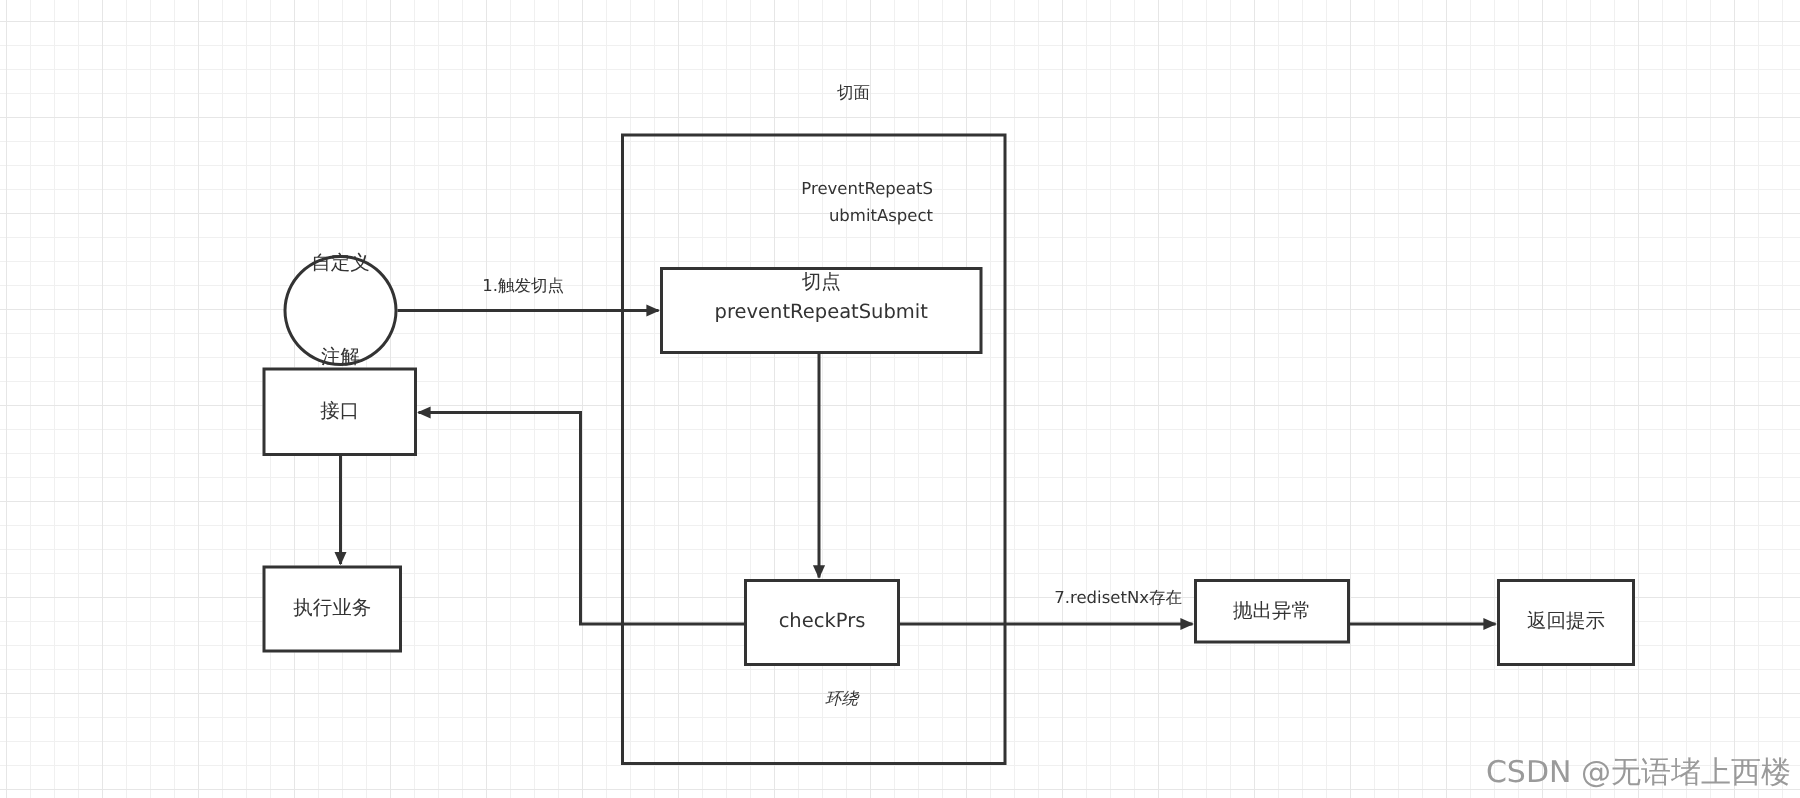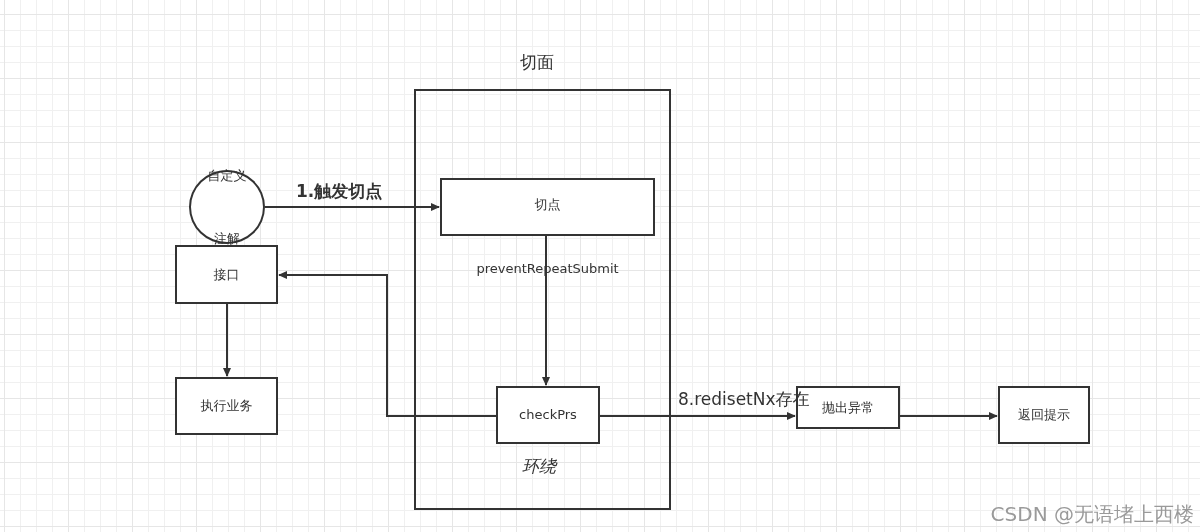--- a/index.html
+++ b/index.html
@@ -41,24 +41,24 @@
       justify-content: center;
       text-align: center;
       font-size: 13px;
       line-height: 18px;
       color: #333333;
     }
     .node.transparent { background: transparent; }
     .node.circle { border-radius: 50%; }
     .label {
       position: absolute;
-      font-size: 17px;
+      font-size: 11px;
       line-height: 18px;
       color: #333333;
-      text-align: left;
+      text-align: right;
       white-space: nowrap;
     }
     .watermark {
       position: absolute;
       right: 6px;
       bottom: 4px;
       font-size: 20px;
       color: #9a9a9a;
       font-family: "DejaVu Sans", "Liberation Sans", sans-serif;
     }
@@ -66,42 +66,46 @@
 </head>
 <body>
 
 <div id="canvas">
 
   <div class="label" style="left:520px; top:53px; width:60px;">切面</div>
 
   <div class="node transparent" style="left:414px; top:89px; width:257px; height:421px; align-items:flex-start;">
   </div>
 
+  <div class="label" style="left:462px; top:117px; width:160px;">
+    <div>PreventRepeatS</div>
+    <div>ubmitAspect</div>
+  </div>
 
-  <div class="node" style="left:440px; top:178px; width:215px; height:58px; flex-direction:column; justify-content:flex-start; padding-top:16px;gap:44px;">
+  <div class="node" style="left:440px; top:178px; width:215px; height:58px; flex-direction:column; justify-content:flex-start; padding-top:0px;">
     <div>切点</div>
     <div style="margin-top:2px;">preventRepeatSubmit</div>
   </div>
 
   <div class="node" style="left:496px; top:386px; width:104px; height:58px;text-align:center;">
     <span>checkPrs</span>
   </div>
 
   <div class="label" style="left:522px; top:457px; width:50px;font-style:italic;">环绕</div>
 
   <div class="node circle" style="left:189px; top:170px; width:76px; height:74px; flex-direction:column;gap:45px;">
     <div>自定义</div>
     <div>注解</div>
   </div>
 
   <div class="node" style="left:175px; top:245px; width:103px; height:59px;">
     <span>接口</span>
   </div>
 
-  <div class="node" style="left:175px; top:377px; width:103px; height:58px;">
+  <div class="node" style="left:175px; top:377px; width:93px; height:58px;">
     <span>执行业务</span>
   </div>
 
   <div class="node" style="left:796px; top:386px; width:104px; height:43px;">
     <span>抛出异常</span>
   </div>
 
   <div class="node" style="left:998px; top:386px; width:92px; height:58px;">
     <span>返回提示</span>
   </div>
@@ -119,19 +123,19 @@
 
     <polyline points="496,416 387,416 387,275 279,275" fill="none" stroke="#333333" stroke-width="2" marker-end="url(#arrow)"></polyline>
 
     <line x1="227" y1="304" x2="227" y2="376" stroke="#333333" stroke-width="2" marker-end="url(#arrow)"></line>
 
     <line x1="600" y1="416" x2="795" y2="416" stroke="#333333" stroke-width="2" marker-end="url(#arrow)"></line>
 
     <line x1="900" y1="416" x2="997" y2="416" stroke="#333333" stroke-width="2" marker-end="url(#arrow)"></line>
   </svg>
 
-  <div class="label" style="left:296px; top:182px; width:80px;font-weight:bold;">1.触发切点</div>
+  <div class="label" style="left:296px; top:182px; width:80px;">1.触发切点</div>
 
 
-  <div class="label" style="left:678px; top:390px; width:110px;">8.redisetNx存在</div>
+  <div class="label" style="left:678px; top:390px; width:110px;">7.redisetNx存在</div>
 
   <div class="watermark">CSDN @无语堵上西楼</div>
 </div>
 
 </body></html>

